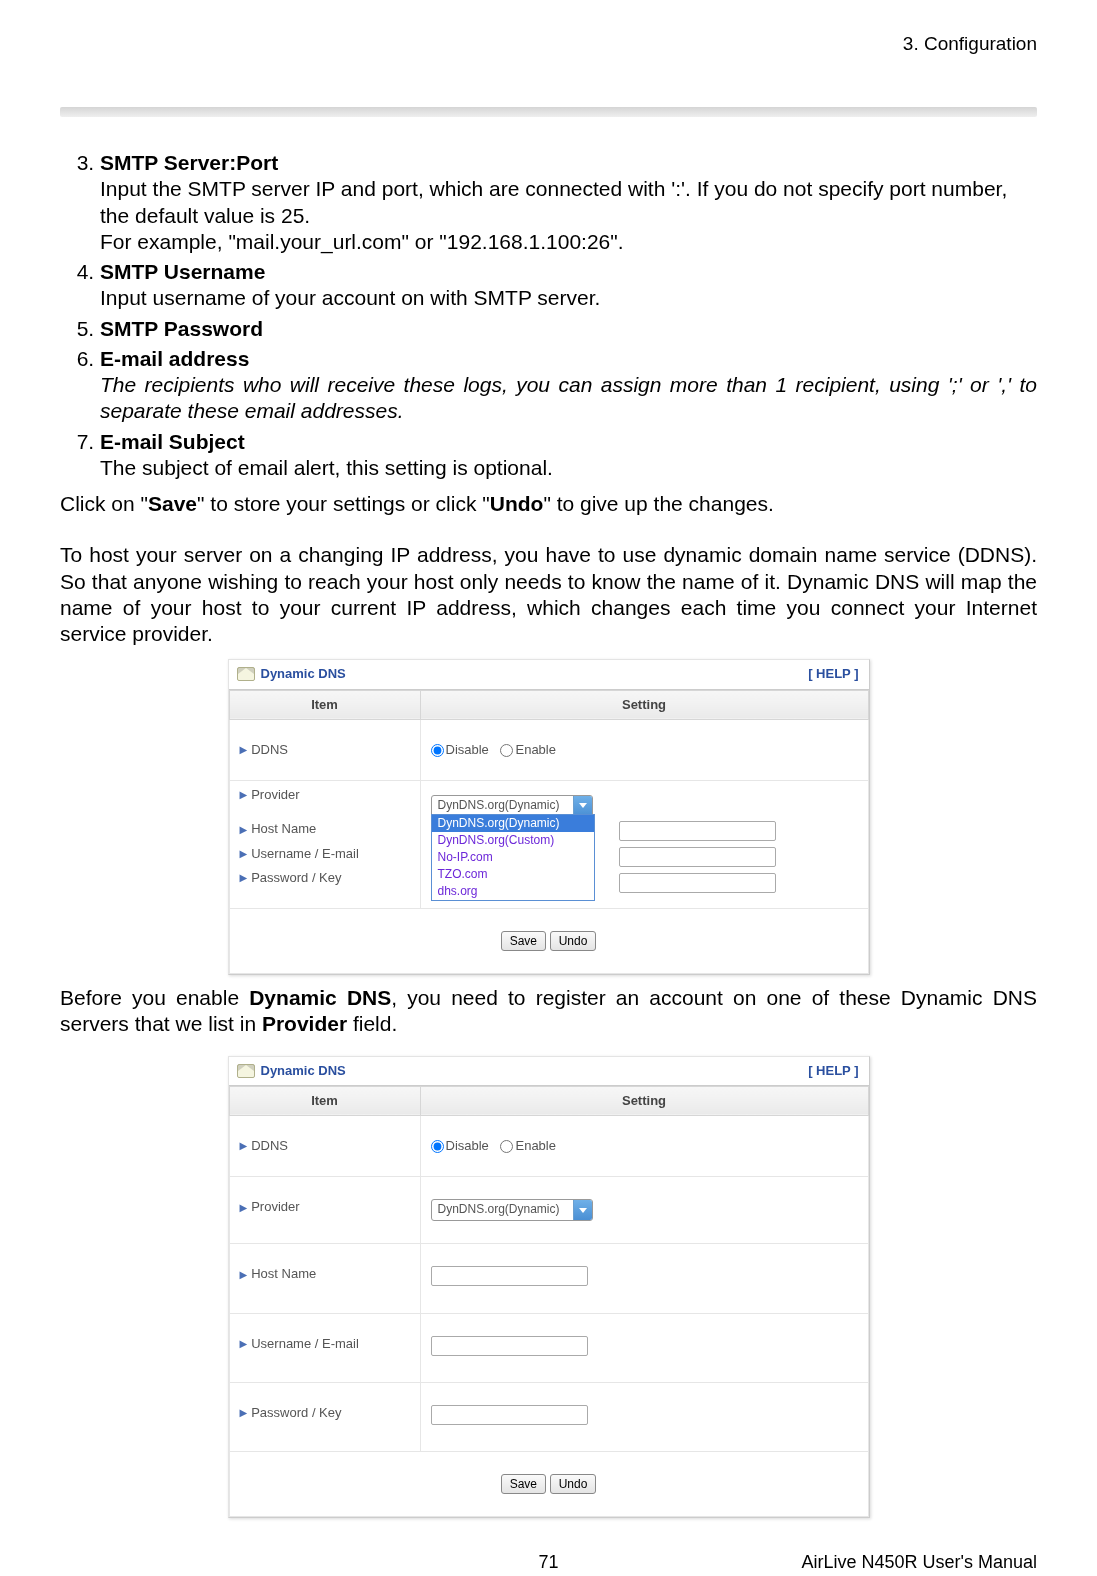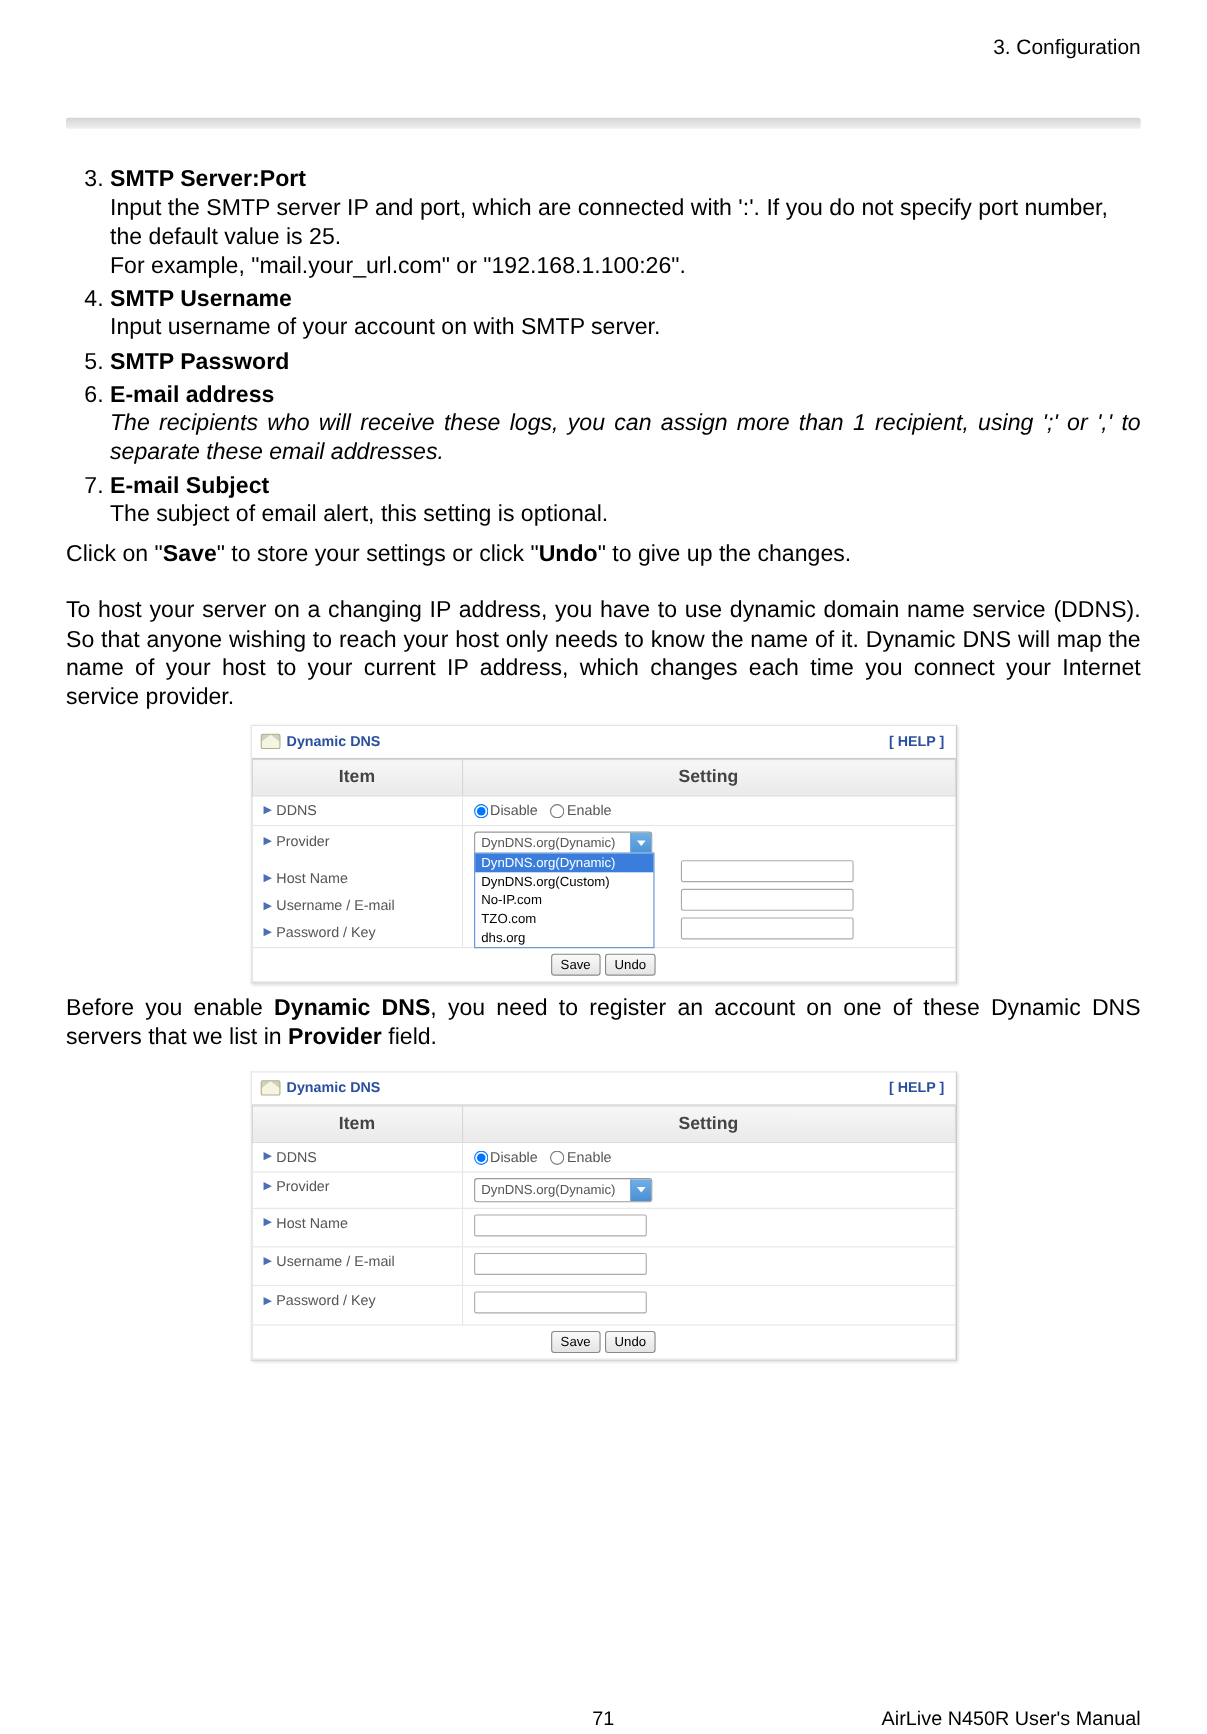--- a/index.html
+++ b/index.html
@@ -85,26 +85,26 @@
       background:#f5f5e0; position:relative; display:inline-block;
     }
     .msg-icon:before{content:"";position:absolute;left:0;right:0;top:0;height:0;border-bottom:6px solid transparent;border-left:8px solid rgba(0,0,0,0.15);border-right:8px solid rgba(0,0,0,0.15);}
     .ui-table { width:100%; border-collapse: collapse; }
     .ui-table th {
       background: linear-gradient(#f7f7f7,#eaeaea);
       font-weight: bold;
       padding: 6px 10px;
       border: 1px solid #d6d6d6;
       text-align: center;
-      font-size: 16px;
+      font-size: 13px;
       color:#444;
     }
     .ui-table td {
       border: 1px solid #e6e6e6;
-      padding: 5px 10px;
+      padding: 22px 10px;
       font-size: 13px;
       color:#555;
       background:#fff;
     }
     .ui-table td.item-cell { width: 170px; vertical-align: top; }
     .tri { color:#4b6fb5; display:inline-block; margin-right:4px; font-size:10px; vertical-align: middle;}
     .radio-wrap input { margin: 0 2px 0 0; vertical-align: middle;}
     .radio-wrap label { margin-right: 8px; }
     .dropdown {
       display:inline-flex; align-items:stretch;
@@ -121,21 +121,21 @@
     }
     .dd-arrow { width:0;height:0;border-left:4px solid transparent;border-right:4px solid transparent;border-top:5px solid #fff;}
     .dd-open-list {
       position:relative;
       border:1px solid #5a8fd4;
       width:162px;
       font-size:12px;
       margin-top:-1px;
       background:#fff;
     }
-    .dd-open-list .opt { padding:1px 6px; color:#000000;}
+    .dd-open-list .opt { padding:1px 6px; color:#6d28d9;}
     .dd-open-list .sel { background:#3a7ddb; color:#fff;}
     .text-input {
       border:1px solid #aaa; height:18px; width:155px; background:#fff;
       display:inline-block; border-radius:2px;
     }
     .btn {
       font-size:12px; padding:2px 8px;
       border:1px solid #888; border-radius:3px;
       background:linear-gradient(#fafafa,#e4e4e4);
       cursor:pointer;

